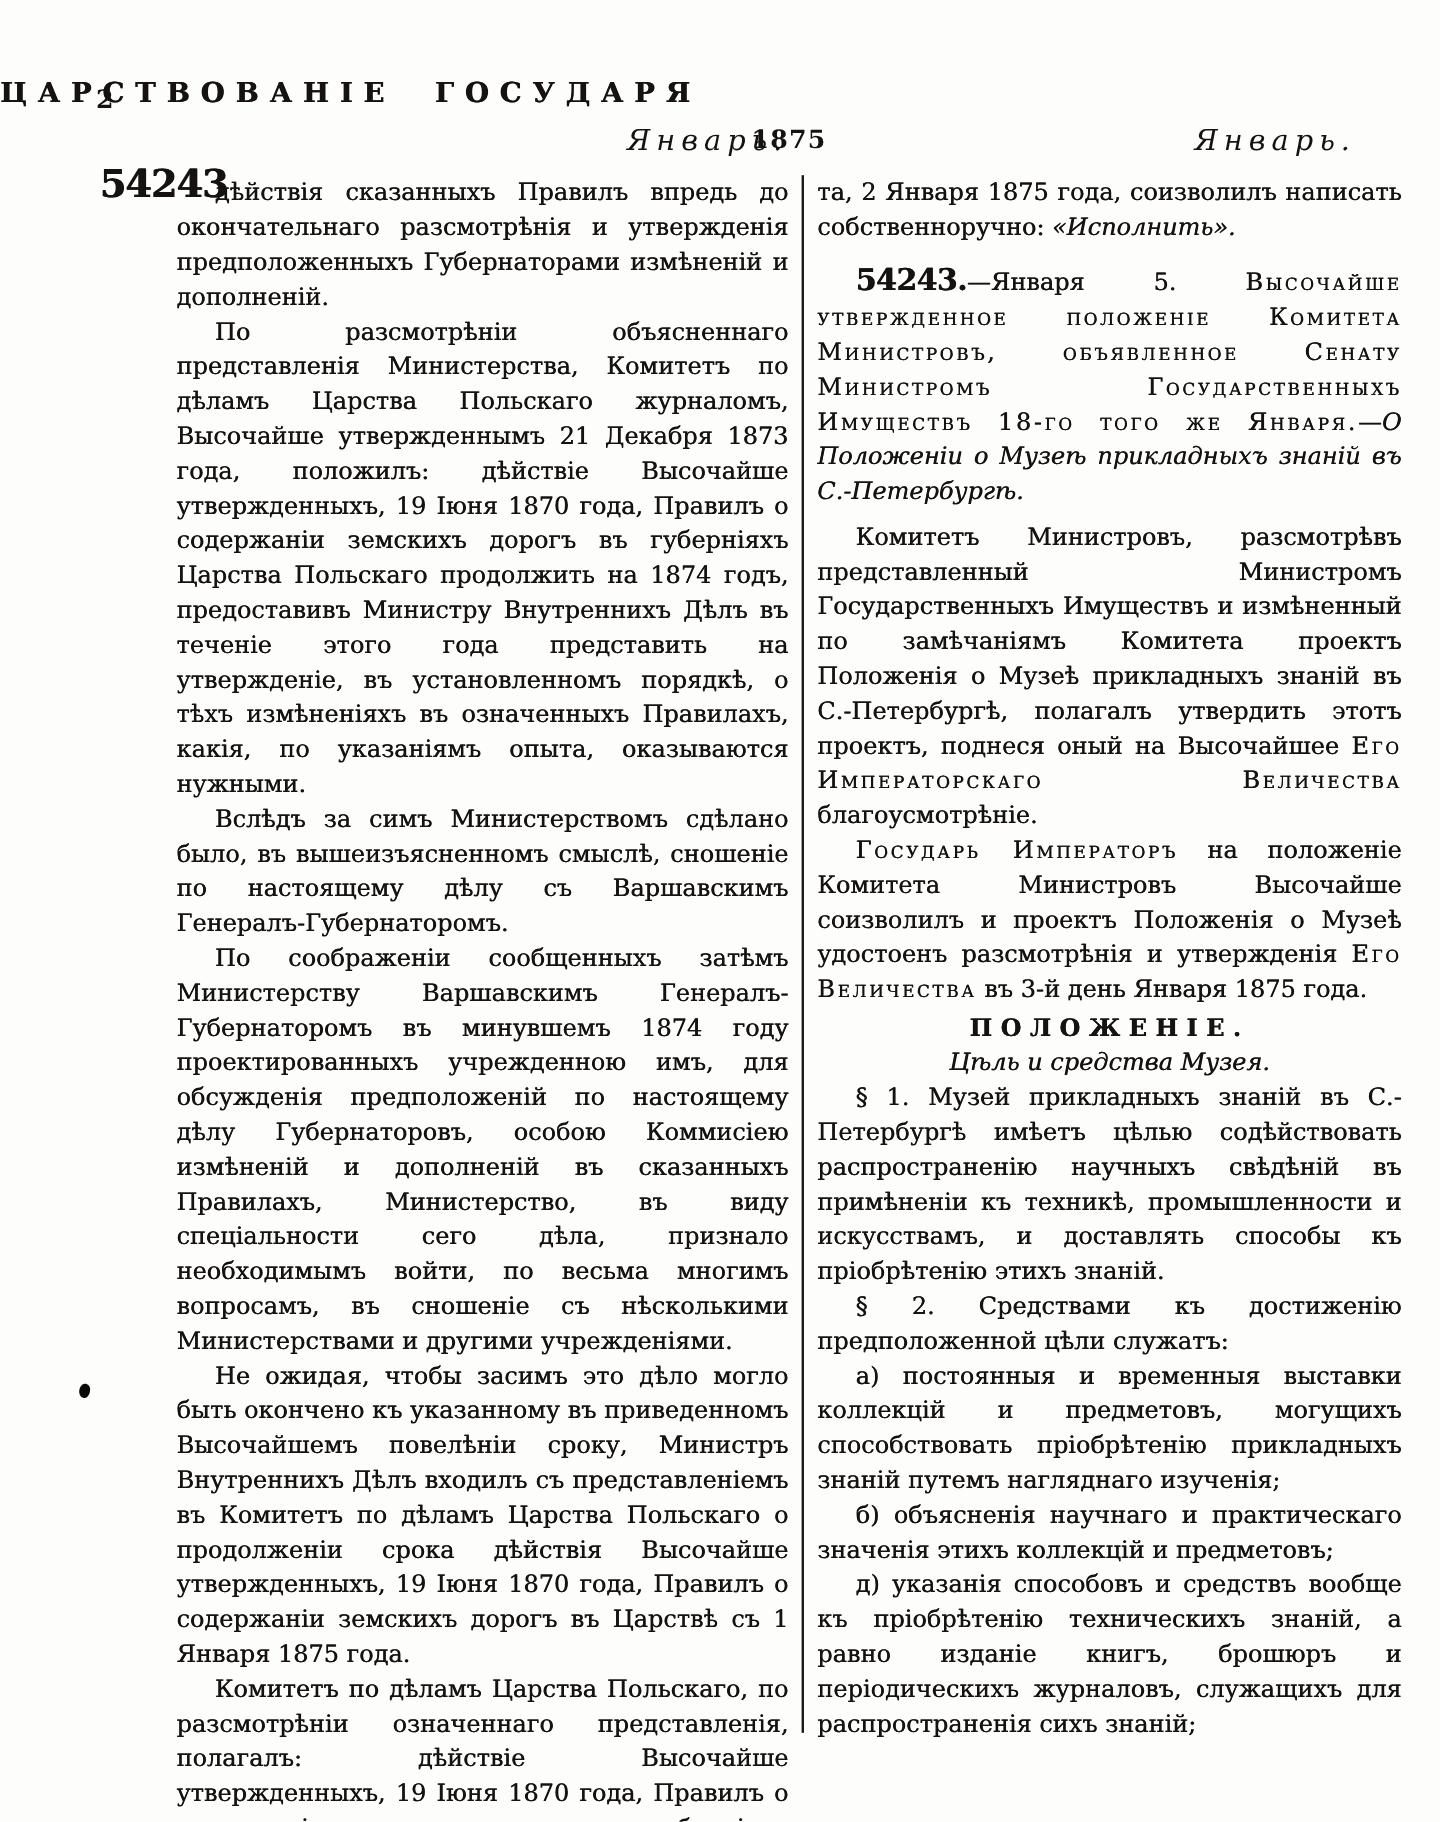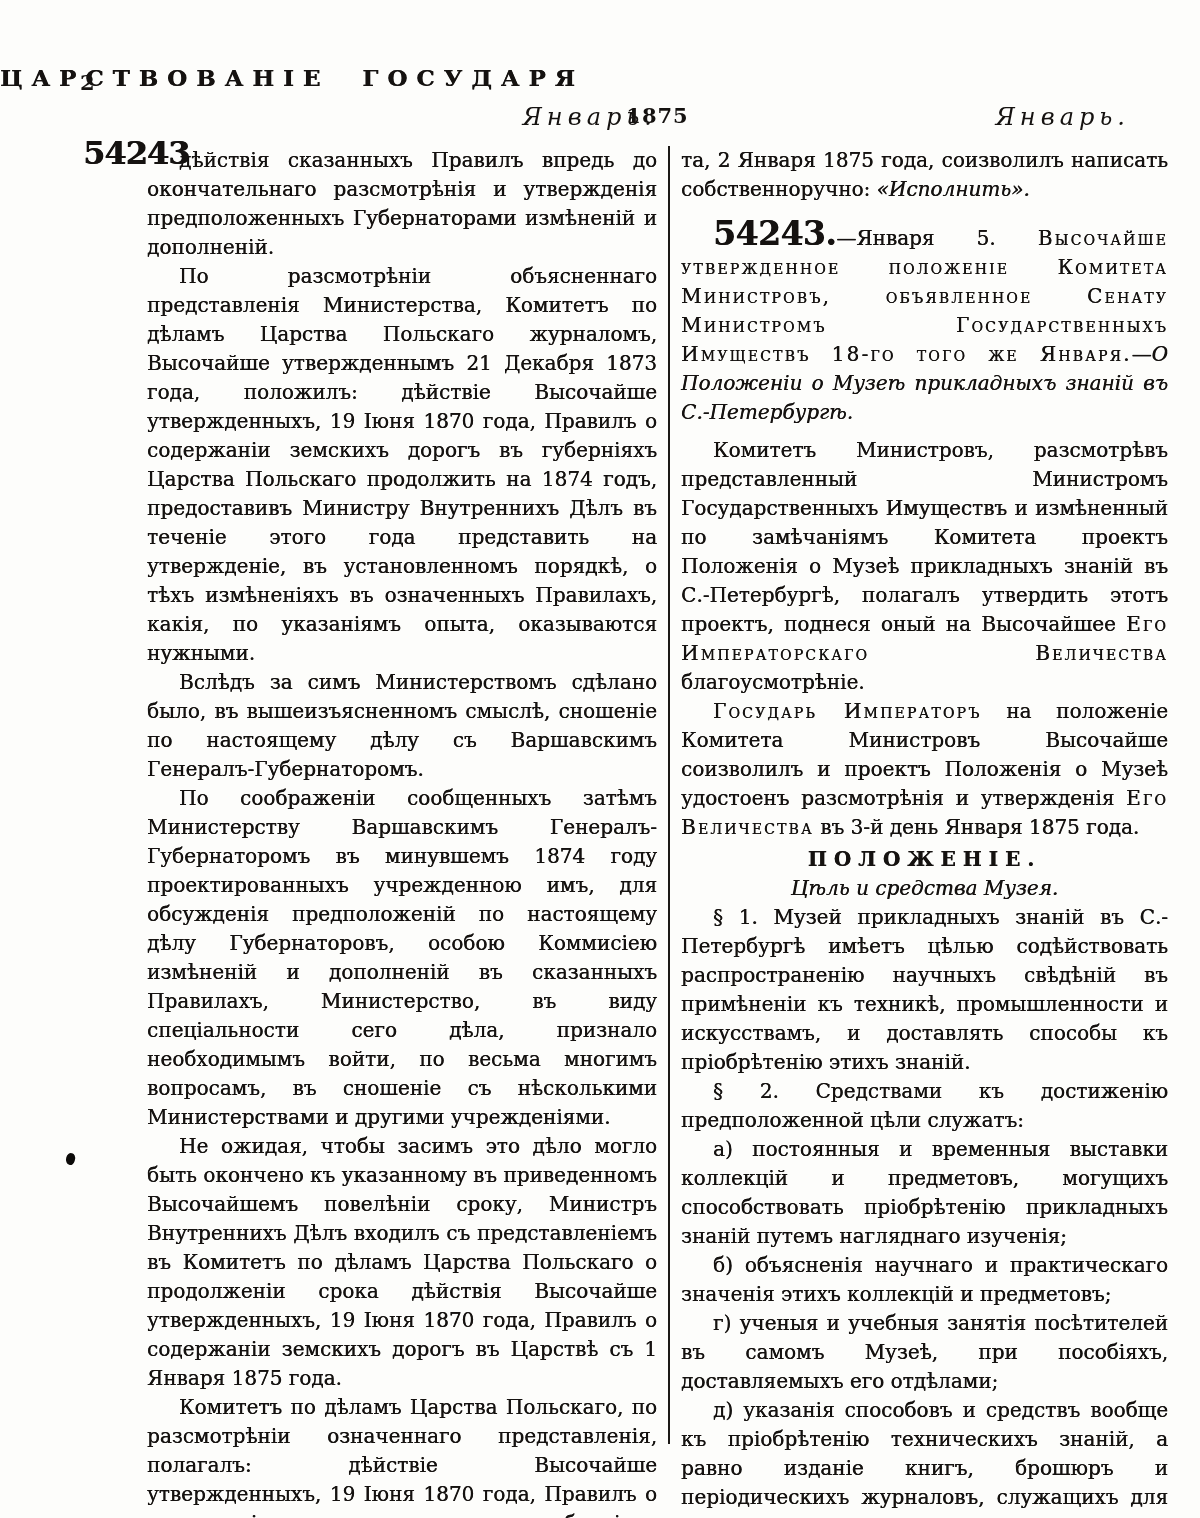--- a/index.html
+++ b/index.html
@@ -81,21 +81,21 @@
   }
   .para.italic-head { font-style: italic; }
 
   .seg-normal {}
   .seg-italic { font-style: italic; }
   .seg-sc {
     font-variant-caps: small-caps;
     letter-spacing: 2.2px;
   }
   .seg-num {
-    font-weight: bold; font-size: 33px; letter-spacing: -0.5px;
+    font-weight: bold; font-size: 25px; letter-spacing: -0.5px;
     text-shadow: 0.5px 0 currentColor;
   }
 
   
   .ink-blot {
     position: absolute; left: 66px; top: 1153px;
     width: 9px; height: 12px;
     background: #0c0a09; border-radius: 50% 50% 45% 55%;
     transform: rotate(14deg);
   }
@@ -134,20 +134,19 @@
     <p class="para noindent"><span class="seg-normal">та, 2 Января 1875 года, соизволилъ написать собственноручно: </span><span class="seg-italic">«Исполнить».</span></p>
         <p class="para entry"><span class="seg-num">54243.</span><span class="seg-normal">—Января 5. </span><span class="seg-sc">Высочайше утвержденное положеніе Комитета Министровъ, объявленное Сенату Министромъ Государственныхъ Имуществъ 18-го того же Января.</span><span class="seg-normal">—</span><span class="seg-italic">О Положеніи о Музеѣ прикладныхъ знаній въ С.-Петербургѣ.</span></p>
         <p class="para"><span class="seg-normal">Комитетъ Министровъ, разсмотрѣвъ представленный Министромъ Государственныхъ Имуществъ и измѣненный по замѣчаніямъ Комитета проектъ Положенія о Музеѣ прикладныхъ знаній въ С.-Петербургѣ, полагалъ утвердить этотъ проектъ, поднеся оный на Высочайшее </span><span class="seg-sc">Его Императорскаго Величества</span><span class="seg-normal"> благоусмотрѣніе.</span></p>
         <p class="para"><span class="seg-sc">Государь Императоръ</span><span class="seg-normal"> на положеніе Комитета Министровъ Высочайше соизволилъ и проектъ Положенія о Музеѣ удостоенъ разсмотрѣнія и утвержденія </span><span class="seg-sc">Его Величества</span><span class="seg-normal"> въ 3-й день Января 1875 года.</span></p>
         <p class="para center caps-head"><span class="seg-normal">ПОЛОЖЕНІЕ.</span></p>
         <p class="para center italic-head"><span class="seg-normal">Цѣль и средства Музея.</span></p>
         <p class="para"><span class="seg-normal">§ 1. Музей прикладныхъ знаній въ С.-Петербургѣ имѣетъ цѣлью содѣйствовать распространенію научныхъ свѣдѣній въ примѣненіи къ техникѣ, промышленности и искусствамъ, и доставлять способы къ пріобрѣтенію этихъ знаній.</span></p>
         <p class="para"><span class="seg-normal">§ 2. Средствами къ достиженію предположенной цѣли служатъ:</span></p>
         <p class="para"><span class="seg-normal">а) постоянныя и временныя выставки коллекцій и предметовъ, могущихъ способствовать пріобрѣтенію прикладныхъ знаній путемъ нагляднаго изученія;</span></p>
         <p class="para"><span class="seg-normal">б) объясненія научнаго и практическаго значенія этихъ коллекцій и предметовъ;</span></p>
-        <p class="para"><span class="seg-normal">г) ученыя и учебныя занятія посѣтителей въ самомъ Музеѣ, при пособіяхъ, доставляемыхъ его отдѣлами;</span></p>
         <p class="para"><span class="seg-normal">д) указанія способовъ и средствъ вообще къ пріобрѣтенію техническихъ знаній, а равно изданіе книгъ, брошюръ и періодическихъ журналовъ, служащихъ для распространенія сихъ знаній;</span></p>
       </div>
   </div>
 
   <div class="ink-blot"></div>
 
 </div>
 
 </body></html>

